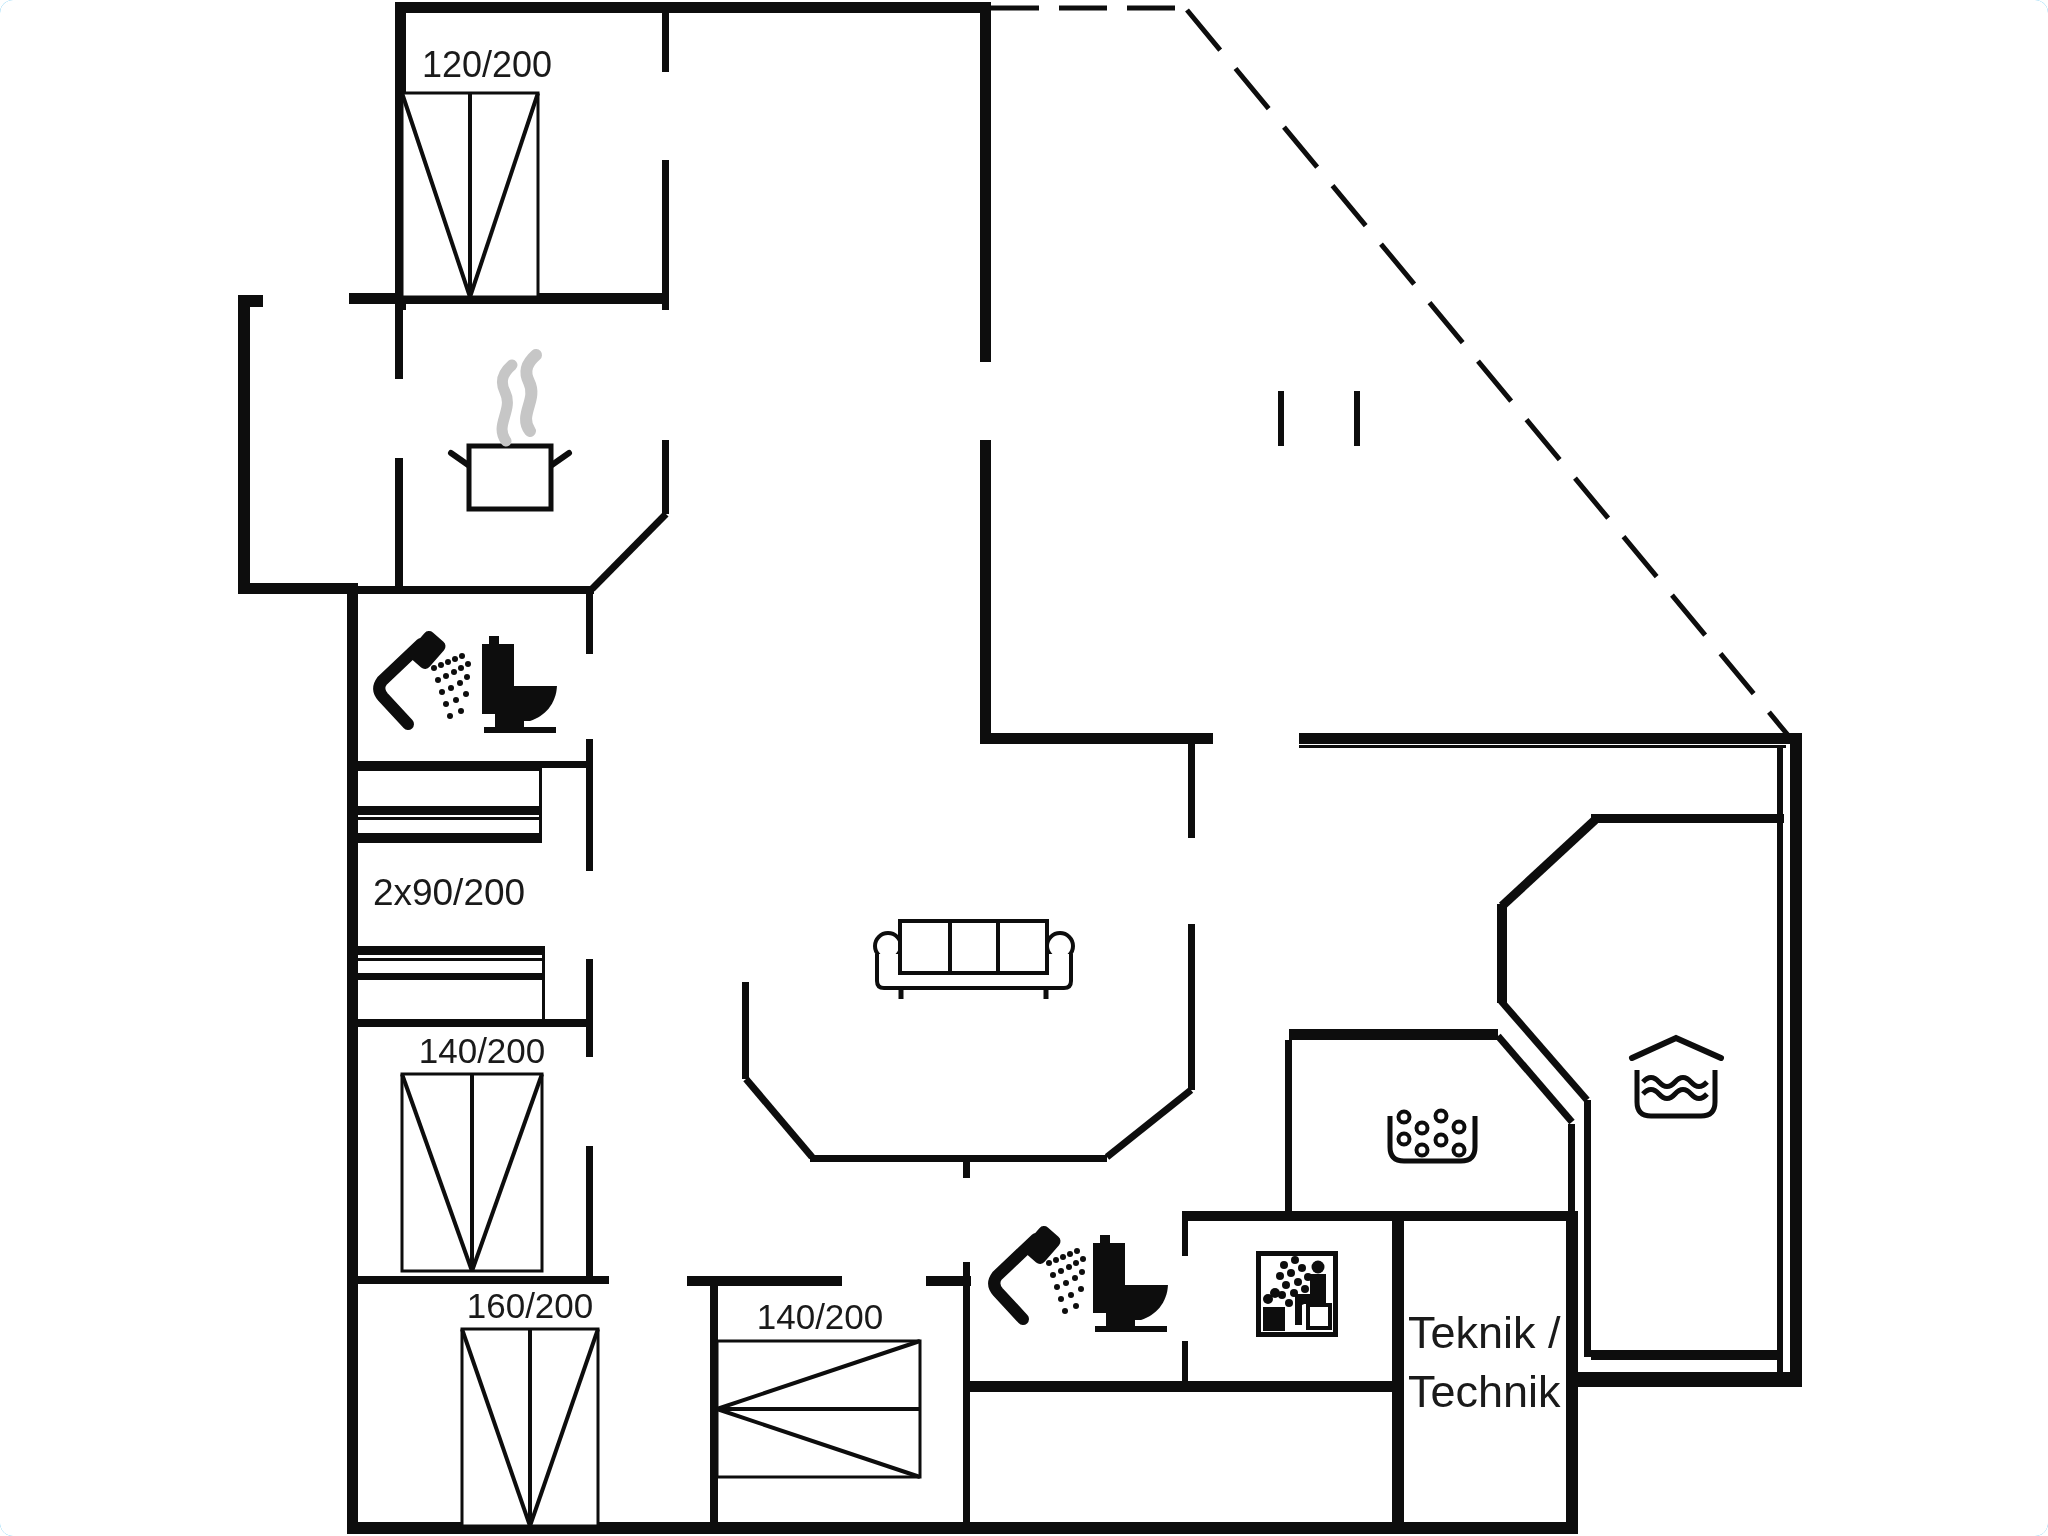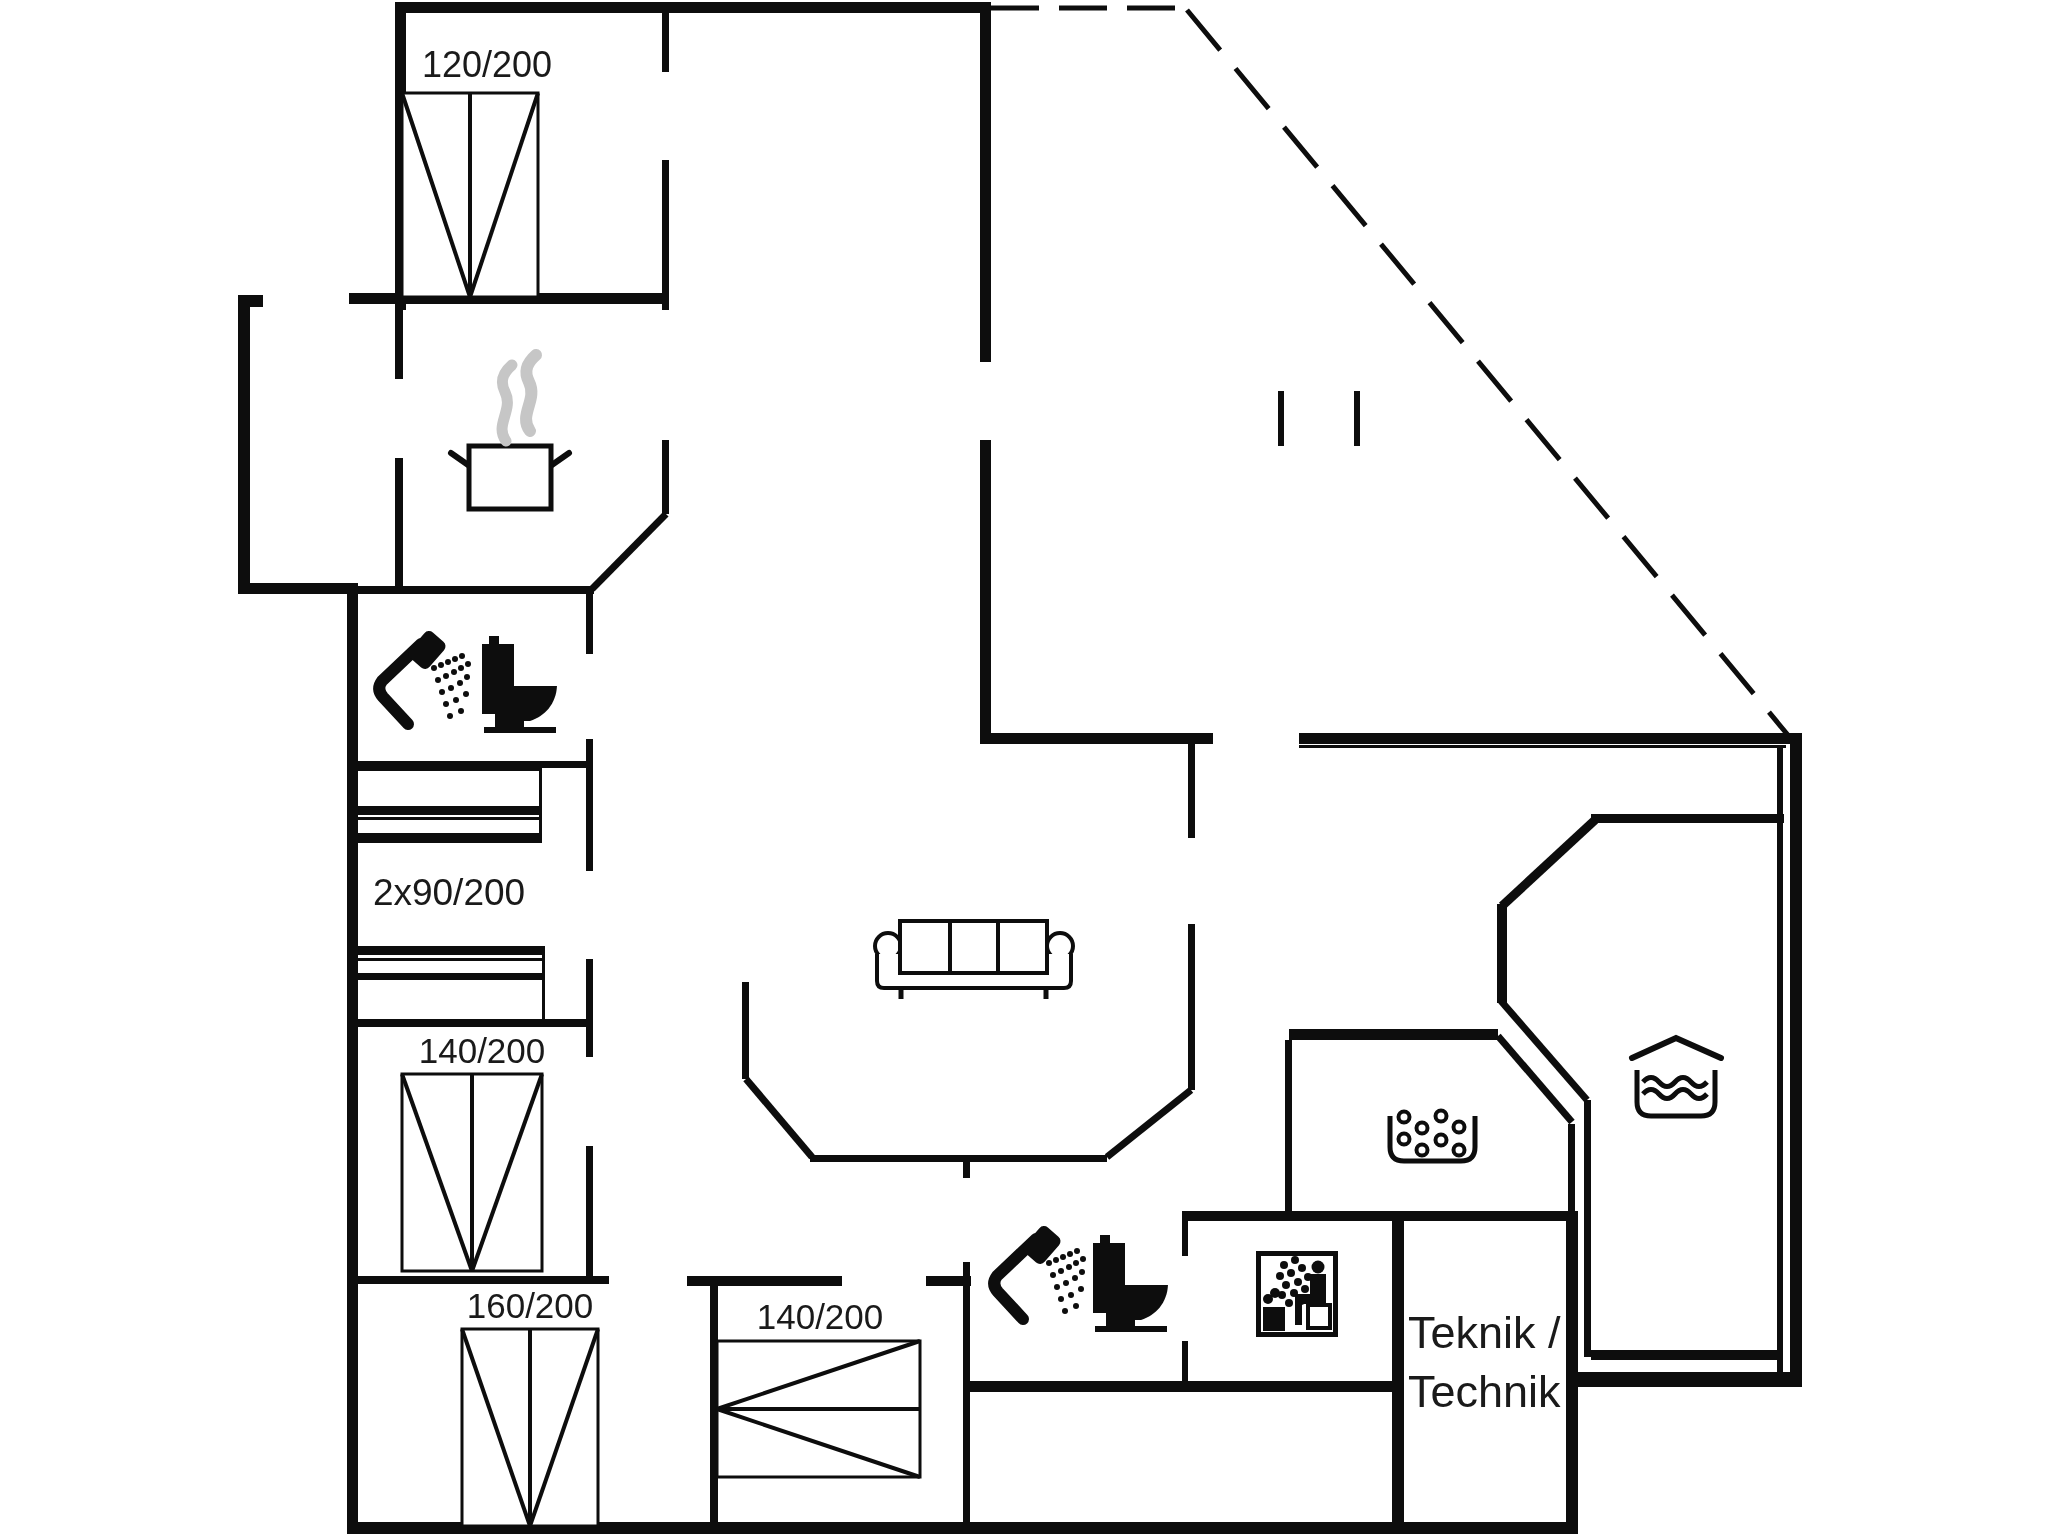--- a/index.html
+++ b/index.html
@@ -6,20 +6,21 @@
     margin: 0;
     padding: 0;
     background: #ffffff;
   }
   .plan-stage {
     position: relative;
     width: 2048px;
     height: 1536px;
     background: #0ea5e9;
     overflow: hidden;
+    border-radius: 13px;
   }
   svg.plan-svg {
     display: block;
     width: 2048px;
     height: 1536px;
   }
   text.plan-label {
     font-family: "Liberation Sans", "DejaVu Sans", sans-serif;
     fill: #1a1a1a;
   }

